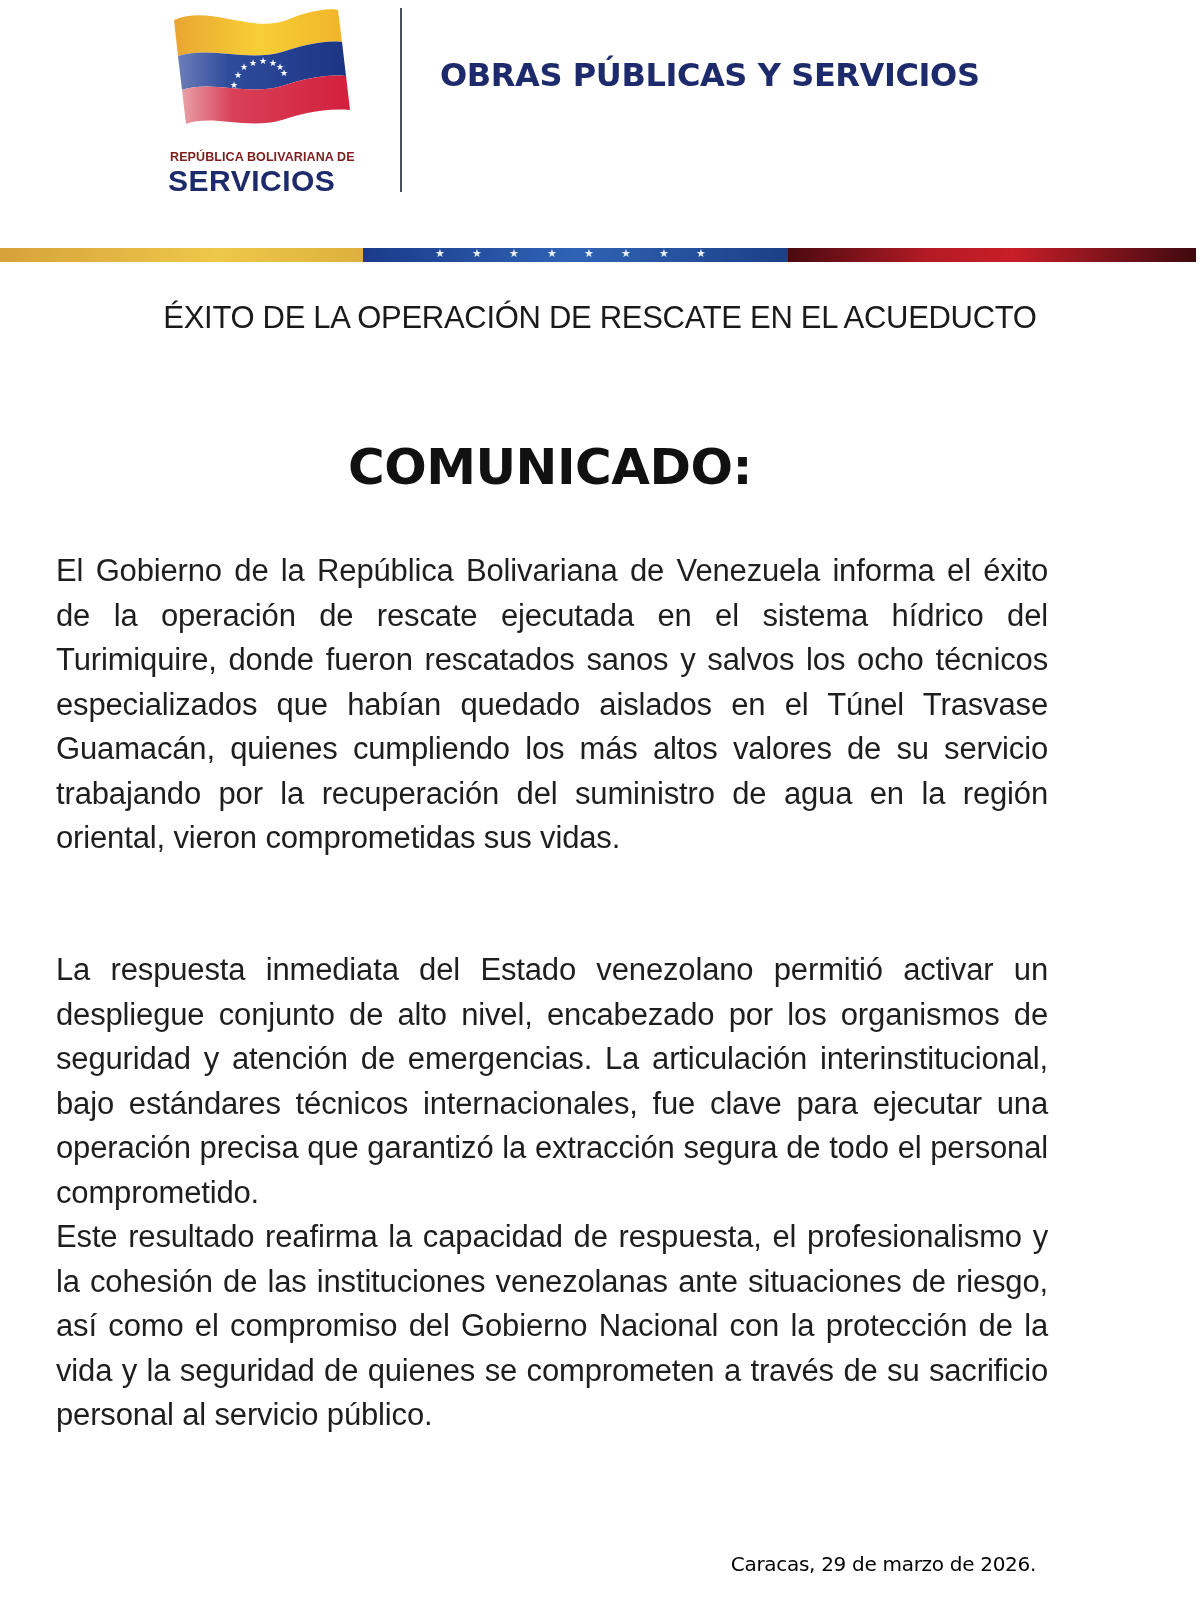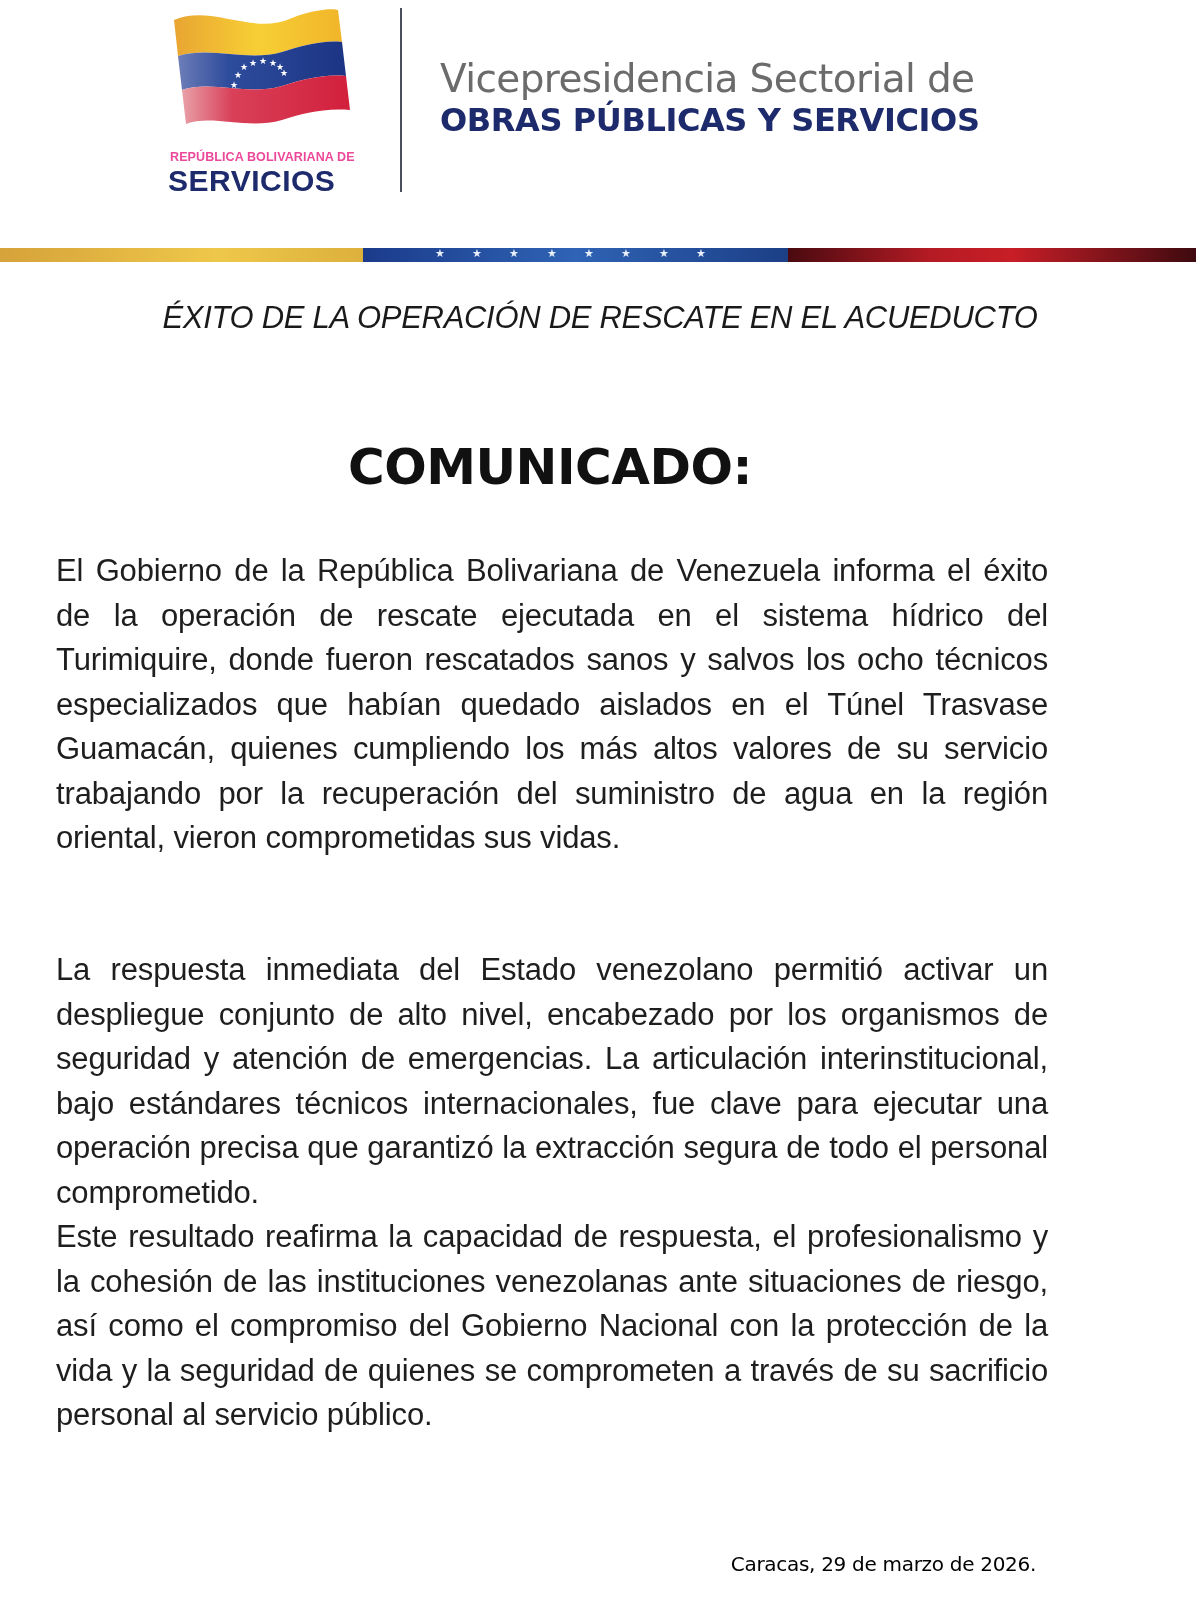--- a/index.html
+++ b/index.html
@@ -1,35 +1,35 @@
 <!DOCTYPE html>
 <html><head>
 <meta charset="utf-8">
 <style>
   html, body { margin: 0; padding: 0; background: #ffffff; }
   body { width: 1200px; height: 1601px; position: relative; overflow: hidden; font-family: "DejaVu Sans", sans-serif; color: #1a1a1a; }
 
   .logo { position: absolute; left: 168px; top: 6px; width: 200px; height: 190px; }
   .flag { position: absolute; left: 4px; top: 0; width: 180px; height: 122px; }
-  .logo-sub { position: absolute; left: 2px; top: 144px; font-family: "Liberation Sans", sans-serif; font-weight: bold; font-size: 12.5px; color: #ec4899; letter-spacing: 0.1px; white-space: nowrap; text-align: right; }
+  .logo-sub { position: absolute; left: 2px; top: 144px; font-family: "Liberation Sans", sans-serif; font-weight: bold; font-size: 12.5px; color: #7f1d1d; letter-spacing: 0.1px; white-space: nowrap; text-align: right; }
   .logo-main { position: absolute; left: 0px; top: 158px; font-family: "Liberation Sans", sans-serif; font-weight: bold; font-size: 30px; color: #1d2a6b; letter-spacing: 0.5px; white-space: nowrap; }
 
   .vdivider { position: absolute; left: 400px; top: 8px; width: 2px; height: 184px; background: #4a4f5c; }
 
   .org { position: absolute; left: 440px; top: 56px; }
   .org-line1 { font-family: "DejaVu Sans", sans-serif; font-size: 39px; color: #6b6b6b; white-space: nowrap; letter-spacing: -0.6px; }
   .org-line2 { font-family: "DejaVu Sans", sans-serif; font-weight: bold; font-size: 32px; color: #1d2a6b; white-space: nowrap; margin-top: 0px; letter-spacing: -0.4px; }
 
   .stripe { position: absolute; top: 248px; left: 0; width: 1196px; height: 14px; display: flex; }
   .stripe-gold { width: 363px; height: 100%; background: linear-gradient(90deg, #d6a23a 0%, #eec84a 60%, #dcb03c 100%); }
   .stripe-blue { width: 425px; height: 100%; background: linear-gradient(90deg, #1b3b8a 0%, #2f63b5 50%, #1c3f86 100%); position: relative; display: flex; align-items: center; }
   .stripe-red { flex: 1; height: 100%; background: linear-gradient(90deg, #4a0a10 0%, #b51b24 35%, #c81e27 55%, #3d0a0f 100%); }
   .star { position: absolute; top: -1px; color: #e8eefa; font-size: 11px; line-height: 14px; }
 
-  .subtitle { position: absolute; left: 0; width: 1200px; top: 296px; text-align: center; font-family: "Liberation Sans", sans-serif; font-size: 31px; line-height: 44px; color: #1a1a1a; letter-spacing: -0.3px; font-style: italic; }
+  .subtitle { position: absolute; left: 0; width: 1200px; top: 296px; text-align: center; font-family: "Liberation Sans", sans-serif; font-size: 31px; line-height: 44px; color: #1a1a1a; letter-spacing: -0.3px; }
 
   .heading { position: absolute; left: 0; width: 1100px; top: 438px; text-align: center; font-family: "DejaVu Sans", sans-serif; font-weight: bold; font-size: 50px; color: #111; letter-spacing: -0.5px; }
 
   .body { position: absolute; left: 56px; width: 992px; font-family: "Liberation Sans", sans-serif; font-size: 31px; line-height: 44.5px; color: #1e1e1e; text-align: justify; letter-spacing: -0.15px; }
   .p1 { top: 549px; }
   .p2 { top: 948px; }
   .p3 { top: 1215px; }
 
   .signoff { position: absolute; right: 164px; top: 1552px; font-family: "DejaVu Sans", sans-serif; font-weight: normal; font-size: 20px; color: #000000; white-space: nowrap; letter-spacing: -0.3px; }
 </style>
@@ -69,21 +69,20 @@
       <text x="108" y="70">★</text>
     </g>
   </svg>
   <div class="logo-sub">REPÚBLICA BOLIVARIANA DE</div>
   <div class="logo-main">SERVICIOS</div>
 </div>
 
 <div class="vdivider"></div>
 
 <div class="org">
-  <div class="org-line1">Vicepresidencia Sectorial de</div>
   <div class="org-line2">OBRAS PÚBLICAS Y SERVICIOS</div>
 </div>
 
 <div class="stripe">
   <div class="stripe-gold"></div>
   <div class="stripe-blue">
     <span class="star" style="left:72px">★</span>
     <span class="star" style="left:109px">★</span>
     <span class="star" style="left:146px">★</span>
     <span class="star" style="left:184px">★</span>

